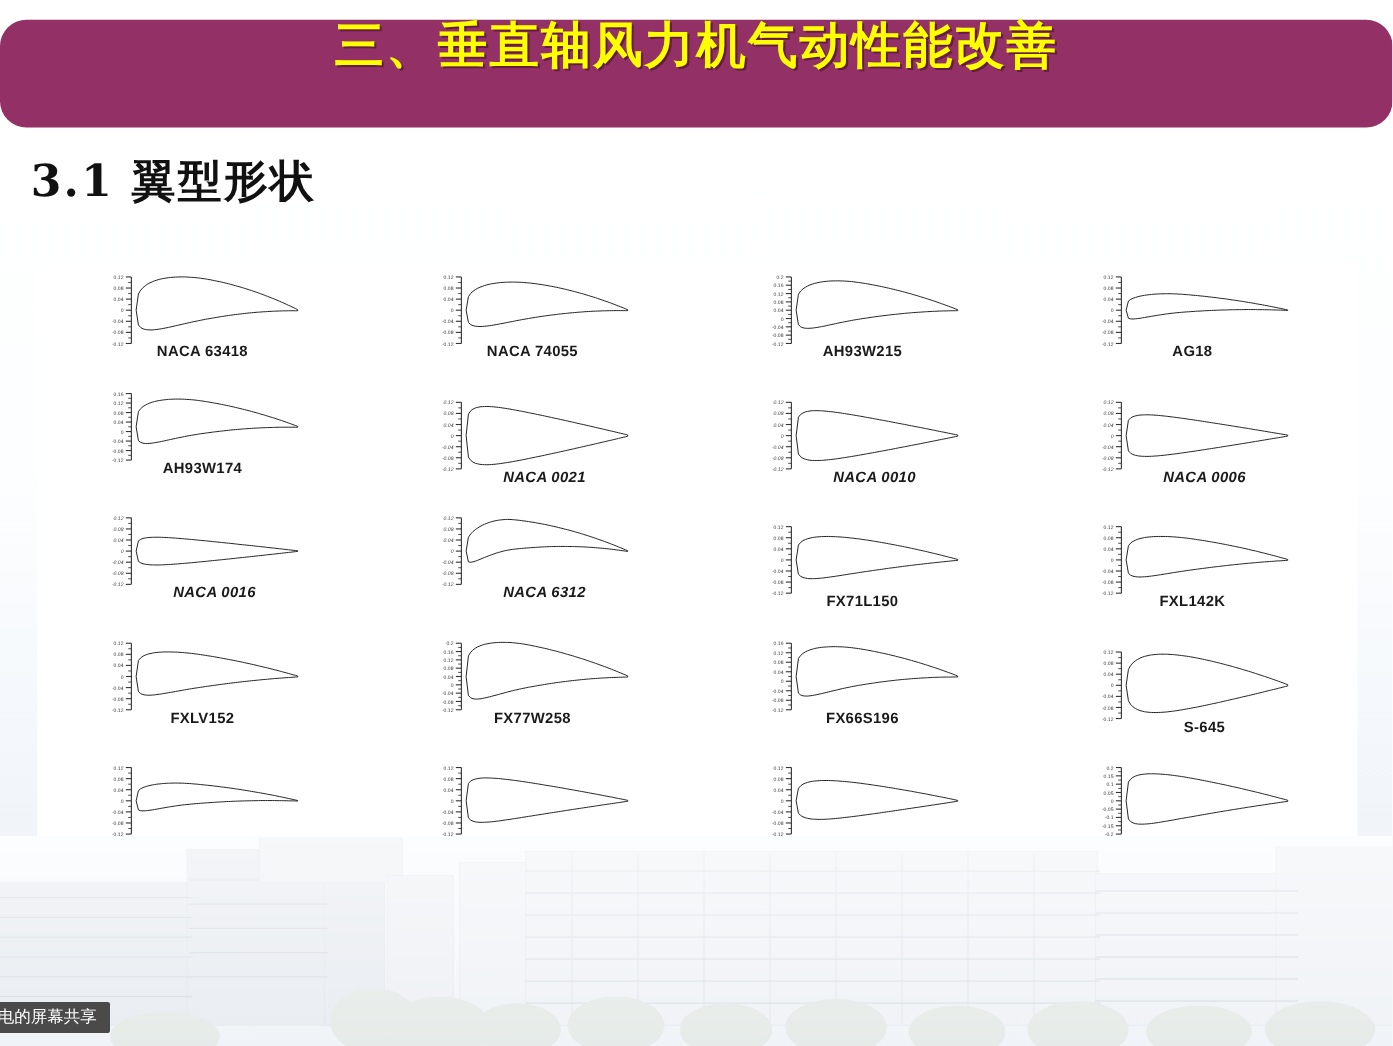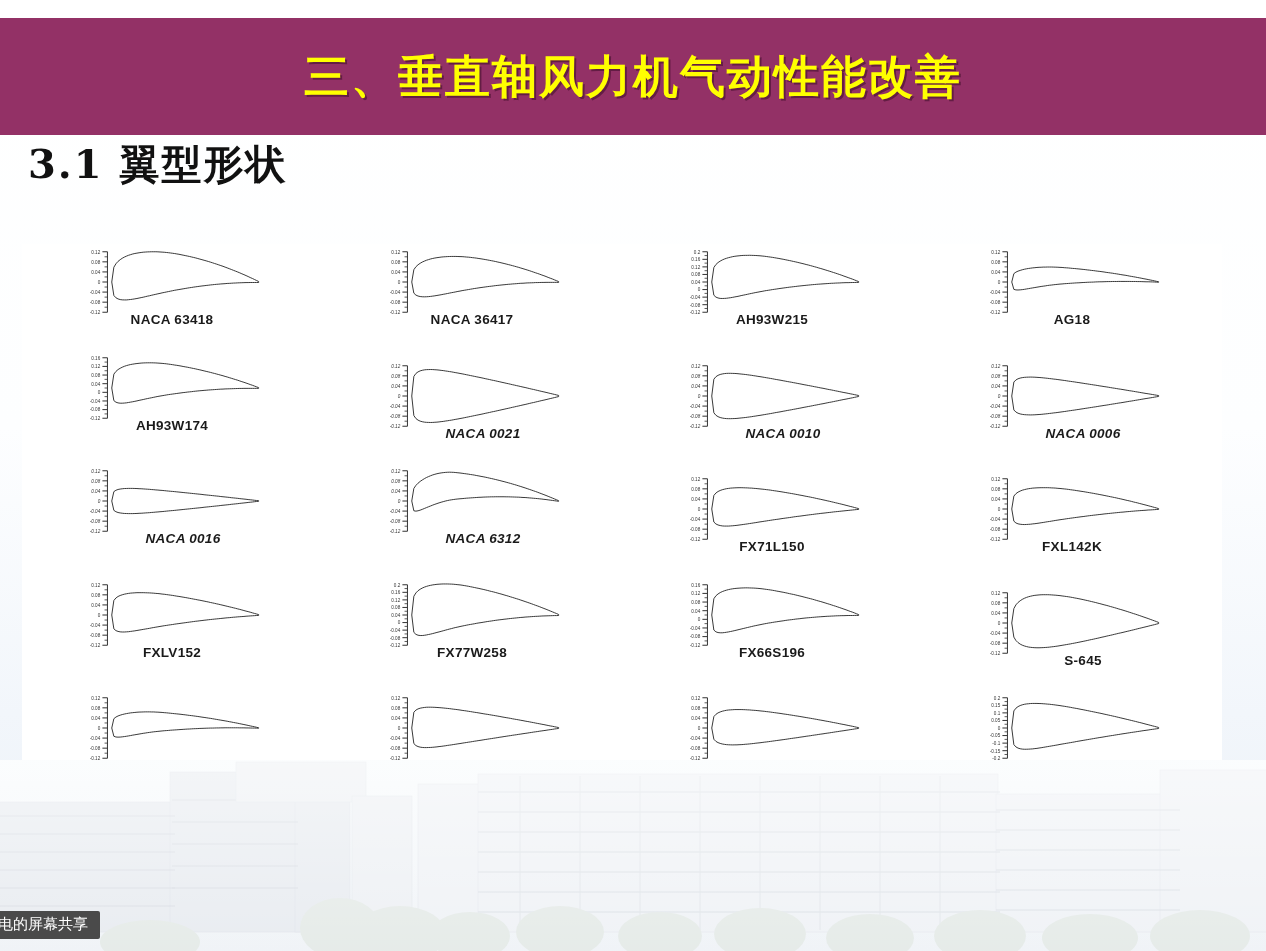--- a/index.html
+++ b/index.html
@@ -10,23 +10,23 @@
     font-family:"Liberation Sans","DejaVu Sans",sans-serif;
   }
   #slide{
     position:absolute;inset:0;width:1266px;height:951px;overflow:hidden;
     background:linear-gradient(180deg,#ffffff 0%,#fdfeff 45%,#f2f6fb 75%,#eaf0f7 100%);
   }
 
   
   .top-strip{position:absolute;left:0;top:0;width:1266px;height:18px;background:#ffffff;}
   .header-band{
-    position:absolute;left:0;top:18px;width:1266px;height:117px;
+    position:absolute;left:0;top:18px;width:1266px;height:98px;
     background:#933166;
-    display:flex;align-items:center;justify-content:center;
+    display:flex;align-items:flex-start;justify-content:center;border-radius:24px;
   }
   .header-title{
     color:#ffff00;
     font-weight:bold;
     font-size:45px;
     letter-spacing:2px;
     line-height:1;
     white-space:nowrap;
     text-shadow:2px 2px 0 rgba(60,12,40,.55);
     font-family:"DejaVu Sans","Liberation Sans",sans-serif;
@@ -35,21 +35,21 @@
   
   .section-heading{
     position:absolute;left:28px;top:137px;
     font-family:"DejaVu Serif","Liberation Serif",serif;
     font-size:40px;font-weight:bold;color:#111111;
     letter-spacing:2px;white-space:nowrap;text-align:right;
   }
 
   
   .panel{
-    position:absolute;left:22px;top:244px;width:1200px;height:528px;
+    position:absolute;left:34px;top:244px;width:1200px;height:528px;
     background:#ffffff;
   }
   .grid{
     position:absolute;inset:0;
     display:grid;
     grid-template-columns:repeat(4,1fr);
     grid-template-rows:repeat(5,1fr);
   }
   .cell{position:relative;}
   .cell.shift1{transform:translateY(0px);}
@@ -152,21 +152,21 @@
               <text x="42" y="66.6" text-anchor="end" font-size="6.4" fill="#333" font-family="Liberation Sans, sans-serif">-0.04</text>
               <line x1="48" y1="71.0" x2="52" y2="71.0" stroke="#333" stroke-width="1.1"></line>
               <line x1="45" y1="78.0" x2="52" y2="78.0" stroke="#333" stroke-width="1.4"></line>
               <text x="42" y="80.6" text-anchor="end" font-size="6.4" fill="#333" font-family="Liberation Sans, sans-serif">-0.08</text>
               <line x1="48" y1="85.0" x2="52" y2="85.0" stroke="#333" stroke-width="1.1"></line>
               <line x1="45" y1="92.0" x2="52" y2="92.0" stroke="#333" stroke-width="1.4"></line>
               <text x="42" y="94.6" text-anchor="end" font-size="6.4" fill="#333" font-family="Liberation Sans, sans-serif">-0.12</text>
               <path d="M 58.0 50.0 L 60.9 32.9 L 63.8 28.8 L 66.7 26.1 L 69.7 24.0 L 72.6 22.3 L 75.5 21.0 L 78.4 19.8 L 81.3 18.9 L 84.2 18.0 L 87.1 17.3 L 90.1 16.7 L 93.0 16.2 L 95.9 15.8 L 98.8 15.4 L 101.7 15.1 L 104.6 14.9 L 107.5 14.7 L 110.5 14.6 L 113.4 14.5 L 116.3 14.5 L 119.2 14.5 L 122.1 14.6 L 125.0 14.7 L 127.9 14.8 L 130.9 15.0 L 133.8 15.3 L 136.7 15.5 L 139.6 15.8 L 142.5 16.2 L 145.4 16.5 L 148.3 16.9 L 151.3 17.4 L 154.2 17.8 L 157.1 18.3 L 160.0 18.8 L 162.9 19.3 L 165.8 19.9 L 168.7 20.4 L 171.7 21.0 L 174.6 21.6 L 177.5 22.3 L 180.4 22.9 L 183.3 23.6 L 186.2 24.3 L 189.1 25.0 L 192.1 25.8 L 195.0 26.5 L 197.9 27.3 L 200.8 28.1 L 203.7 28.9 L 206.6 29.7 L 209.5 30.6 L 212.5 31.5 L 215.4 32.4 L 218.3 33.3 L 221.2 34.2 L 224.1 35.2 L 227.0 36.2 L 229.9 37.2 L 232.9 38.2 L 235.8 39.2 L 238.7 40.3 L 241.6 41.3 L 244.5 42.4 L 247.4 43.6 L 250.3 44.7 L 253.3 45.8 L 256.2 47.0 L 259.1 48.2 L 262.0 49.4 L 262.0 50.6 L 259.1 50.5 L 256.2 50.5 L 253.3 50.5 L 250.3 50.5 L 247.4 50.5 L 244.5 50.5 L 241.6 50.6 L 238.7 50.6 L 235.8 50.7 L 232.9 50.8 L 229.9 50.8 L 227.0 51.0 L 224.1 51.1 L 221.2 51.2 L 218.3 51.3 L 215.4 51.5 L 212.5 51.7 L 209.5 51.8 L 206.6 52.0 L 203.7 52.3 L 200.8 52.5 L 197.9 52.7 L 195.0 53.0 L 192.1 53.2 L 189.1 53.5 L 186.2 53.8 L 183.3 54.1 L 180.4 54.4 L 177.5 54.7 L 174.6 55.0 L 171.7 55.4 L 168.7 55.8 L 165.8 56.1 L 162.9 56.5 L 160.0 56.9 L 157.1 57.3 L 154.2 57.7 L 151.3 58.1 L 148.3 58.6 L 145.4 59.0 L 142.5 59.5 L 139.6 60.0 L 136.7 60.5 L 133.8 61.0 L 130.9 61.5 L 127.9 62.0 L 125.0 62.6 L 122.1 63.1 L 119.2 63.7 L 116.3 64.3 L 113.4 64.8 L 110.5 65.4 L 107.5 66.0 L 104.6 66.6 L 101.7 67.1 L 98.8 67.7 L 95.9 68.2 L 93.0 68.7 L 90.1 69.2 L 87.1 69.6 L 84.2 70.0 L 81.3 70.3 L 78.4 70.5 L 75.5 70.6 L 72.6 70.5 L 69.7 70.2 L 66.7 69.5 L 63.8 68.2 L 60.9 65.5 L 58.0 50.0 Z" fill="none" stroke="#222" stroke-width="1.25" stroke-linejoin="round"></path>
             </svg>
           </div>
-          <div class="af-name">NACA 36417</div>
+          <div class="af-name">NACA 74055</div>
         </div>
         <div class="cell shift1">
           <div class="plot">
             <svg viewBox="0 0 300 100" preserveAspectRatio="xMidYMid meet">
               <line x1="52" y1="8" x2="52" y2="92" stroke="#333" stroke-width="1.4"></line>
               <line x1="45" y1="8.0" x2="52" y2="8.0" stroke="#333" stroke-width="1.4"></line>
               <text x="42" y="10.6" text-anchor="end" font-size="6.4" fill="#333" font-family="Liberation Sans, sans-serif">0.2</text>
               <line x1="48" y1="13.3" x2="52" y2="13.3" stroke="#333" stroke-width="1.1"></line>
               <line x1="45" y1="18.5" x2="52" y2="18.5" stroke="#333" stroke-width="1.4"></line>
               <text x="42" y="21.1" text-anchor="end" font-size="6.4" fill="#333" font-family="Liberation Sans, sans-serif">0.16</text>

